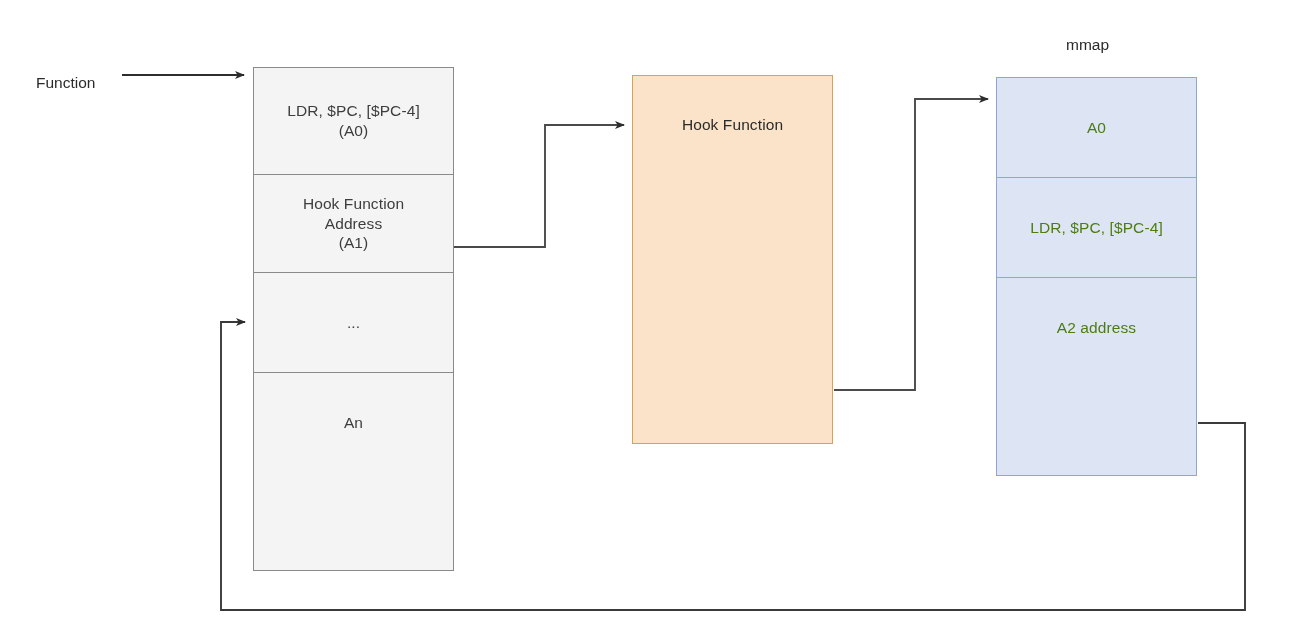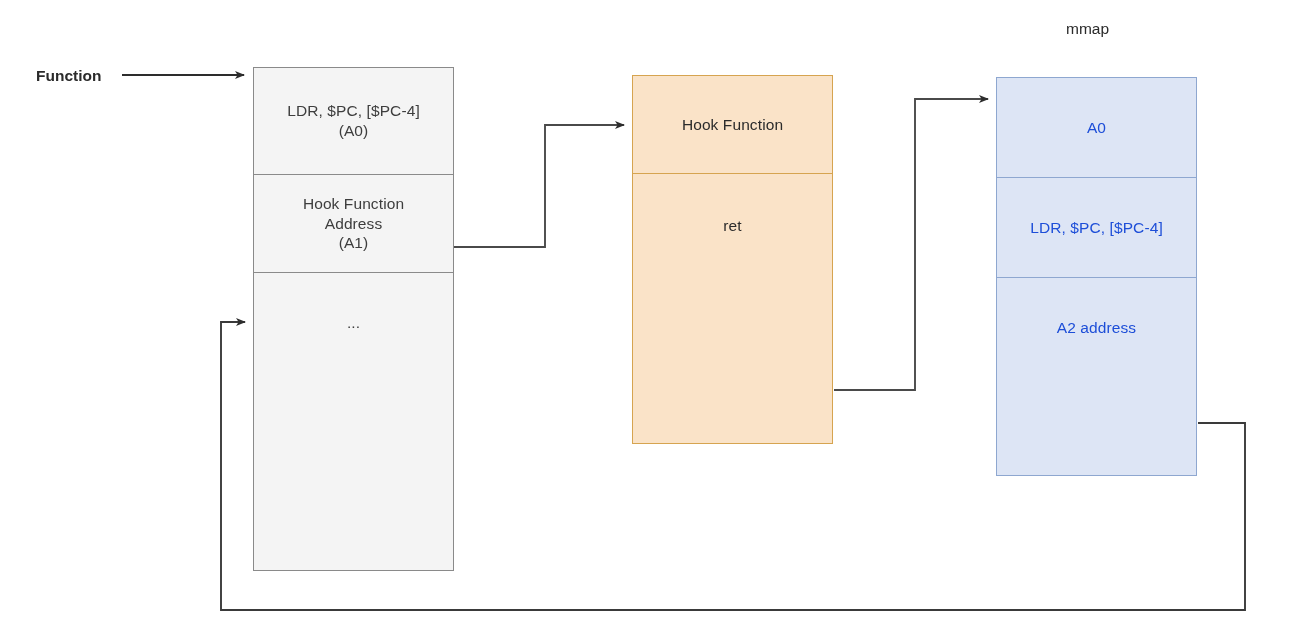--- a/index.html
+++ b/index.html
@@ -78,33 +78,33 @@
   .block-blue {
     left: 996px;
     top: 77px;
     width: 201px;
     height: 399px;
     border: 1.6px solid #8ea7d0;
     background: #dde5f5;
   }
   .block-blue .cell {
     border-bottom: 1.6px solid #8ea7d0;
-    color: #1d4ed8;
+    color: #4d7c0f;
   }
   .block-blue .cell:last-child { border-bottom: none; }
 
   
   .label {
     position: absolute;
     font-size: 15.5px;
     color: #2b2b2b;
     white-space: nowrap;
   }
-  #label-function { left: 36px; top: 67px; font-weight: bold; }
-  #label-mmap { left: 1066px; top: 20px; }
+  #label-function { left: 36px; top: 74px; }
+  #label-mmap { left: 1066px; top: 36px; }
 </style>
 </head>
 <body>
 
 <div id="canvas">
 
   <svg class="svg-layer" viewBox="0 0 1292 638" width="1292" height="638" xmlns="http://www.w3.org/2000/svg">
     <defs>
       <marker id="arrowhead" markerWidth="10" markerHeight="8" refX="9" refY="4" orient="auto" markerUnits="userSpaceOnUse">
         <path d="M0,0 L10,4 L0,8 L2.6,4 Z" fill="#2d2d2d"></path>
@@ -132,25 +132,25 @@
 
   <div class="label" id="label-mmap">mmap</div>
 
   <div class="block block-grey">
     <div class="cell" style="height:107px">LDR, $PC, [$PC-4]
 (A0)</div>
     <div class="cell" style="height:98px">Hook Function
 Address
 (A1)</div>
     <div class="cell" style="height:100px">...</div>
+    <div class="cell" style="height:99px">An</div>
   </div>
 
   <div class="block block-orange">
     <div class="cell" style="height:98px">Hook Function</div>
-    <div class="cell" style="height:104px">ret</div>
   </div>
 
   <div class="block block-blue">
     <div class="cell" style="height:100px">A0</div>
     <div class="cell" style="height:100px">LDR, $PC, [$PC-4]</div>
     <div class="cell" style="height:99px">A2 address</div>
   </div>
 
 </div>
 

